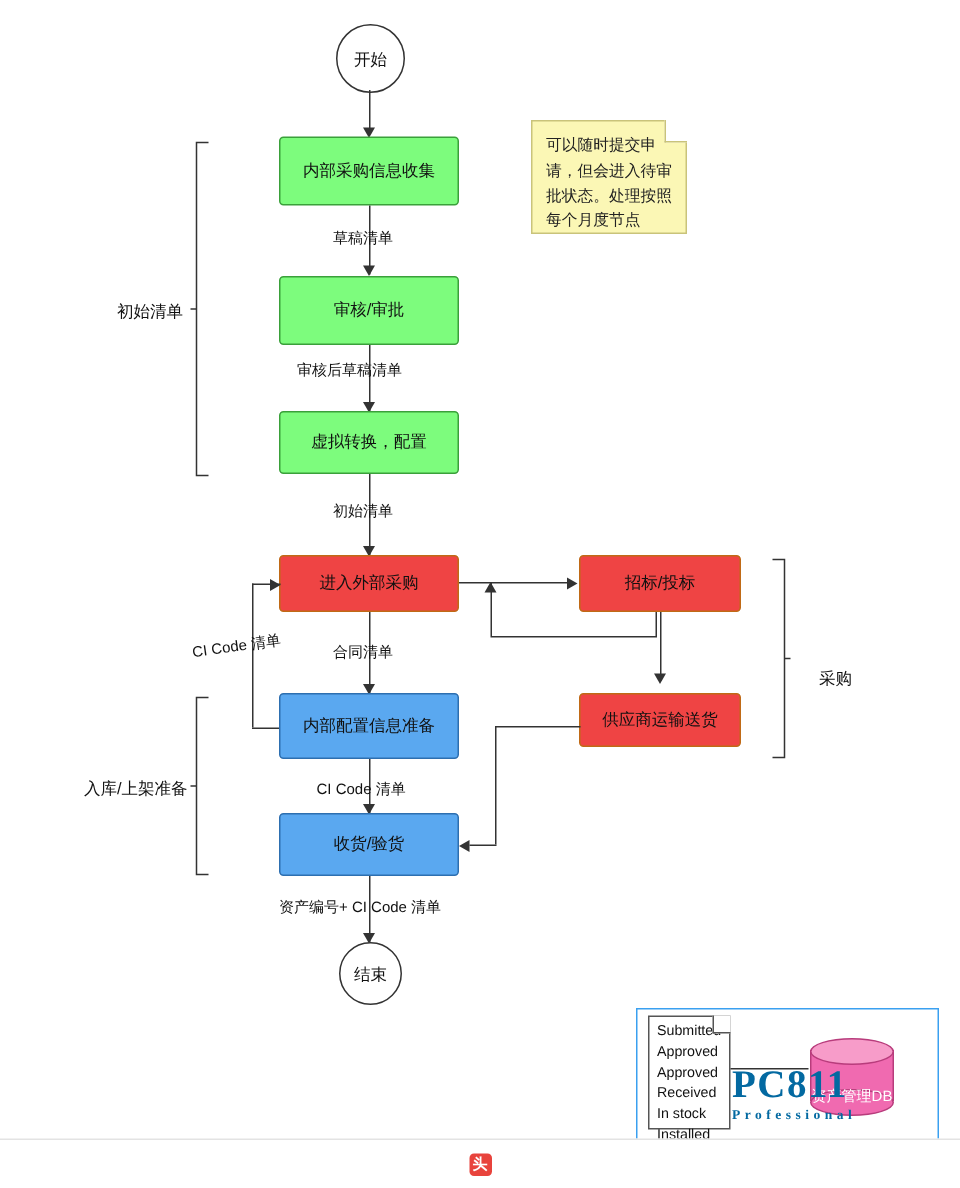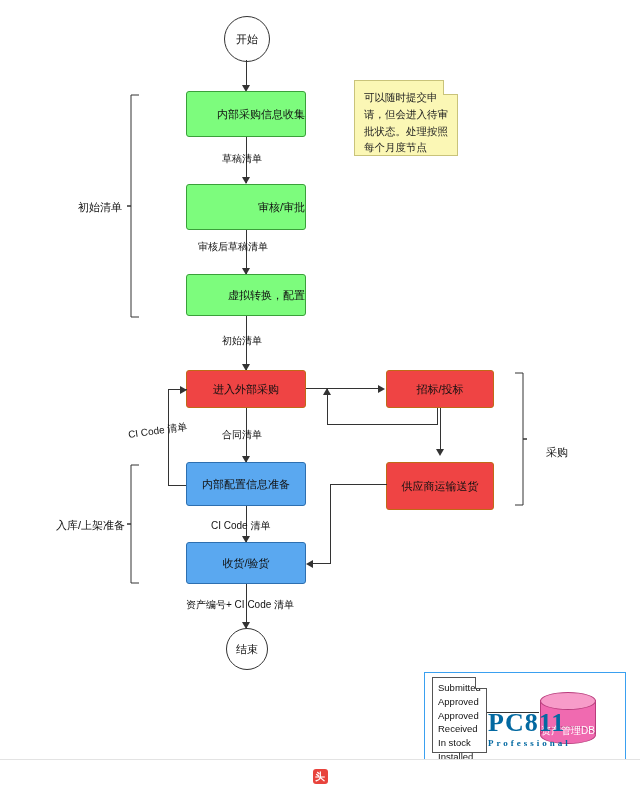--- a/index.html
+++ b/index.html
@@ -1,20 +1,20 @@
 <!DOCTYPE html>
 <html><head>
 <meta charset="utf-8">
 <style>
   html,body{margin:0;padding:0;background:#ffffff;}
   body{width:640px;height:792px;font-family:"Liberation Sans",sans-serif;overflow:hidden;}
   #canvas{position:relative;width:640px;height:792px;background:#ffffff;}
   .node{position:absolute;box-sizing:border-box;display:flex;align-items:center;justify-content:center;text-align:center;font-size:11px;color:#111;line-height:1.35;}
   .rect{border:1px solid #555;border-radius:3px;}
-  .green{background:#7dfc7d;border-color:#3aa03a;justify-content:flex-end;}
+  .green{background:#7dfc7d;border-color:#3aa03a;}
   .orange{background:#ef4444;border-color:#c06a16;}
   .blue{background:#5aa8f0;border-color:#2d6fb0;}
   .terminal{position:absolute;border:1.5px solid #333;border-radius:50%;background:#fff;display:flex;align-items:center;justify-content:center;font-size:11px;color:#111;}
   .note{position:absolute;background:#fbf7b5;border:1px solid #c9c37a;font-size:10.5px;color:#222;padding:8px 9px;line-height:1.6;box-sizing:border-box;}
   .note .fold{position:absolute;right:-1px;top:-1px;width:14px;height:14px;background:#fff;border-left:1px solid #c9c37a;border-bottom:1px solid #c9c37a;}
   .lbl{position:absolute;font-size:10px;color:#111;white-space:nowrap;}
   .grp-lbl{position:absolute;font-size:11px;color:#111;white-space:nowrap;}
   .line{position:absolute;background:#333;}
   .hline{height:1px;}
   .vline{width:1px;}
@@ -98,21 +98,21 @@
   <div class="line vline" style="left:168px;top:389px;height:96px;"></div>
   <div class="line hline" style="left:168px;top:485px;width:19px;"></div>
   <div class="line hline" style="left:168px;top:389px;width:19px;"></div>
   <div class="arrow arr-right" style="left:180px;top:386px;"></div>
   <div class="lbl" style="left:128px;top:424px;transform:rotate(-8deg);">CI Code 清单</div>
 
   <div class="node rect blue" style="left:186px;top:462px;width:120px;height:44px;">
     <span>内部配置信息准备</span>
   </div>
 
-  <div class="node rect orange" style="left:386px;top:462px;width:108px;height:48px;">
+  <div class="node rect orange" style="left:386px;top:462px;width:108px;height:36px;">
     <span>供应商运输送货</span>
   </div>
 
   <div class="line vline" style="left:440px;top:408px;height:46px;"></div>
   <div class="arrow arr-down" style="left:436px;top:449px;"></div>
 
   <div class="line vline" style="left:386px;top:484px;height:0px;"></div>
   <div class="line hline" style="left:330px;top:484px;width:57px;"></div>
   <div class="line vline" style="left:330px;top:484px;height:79px;"></div>
   <div class="line hline" style="left:313px;top:563px;width:18px;"></div>

